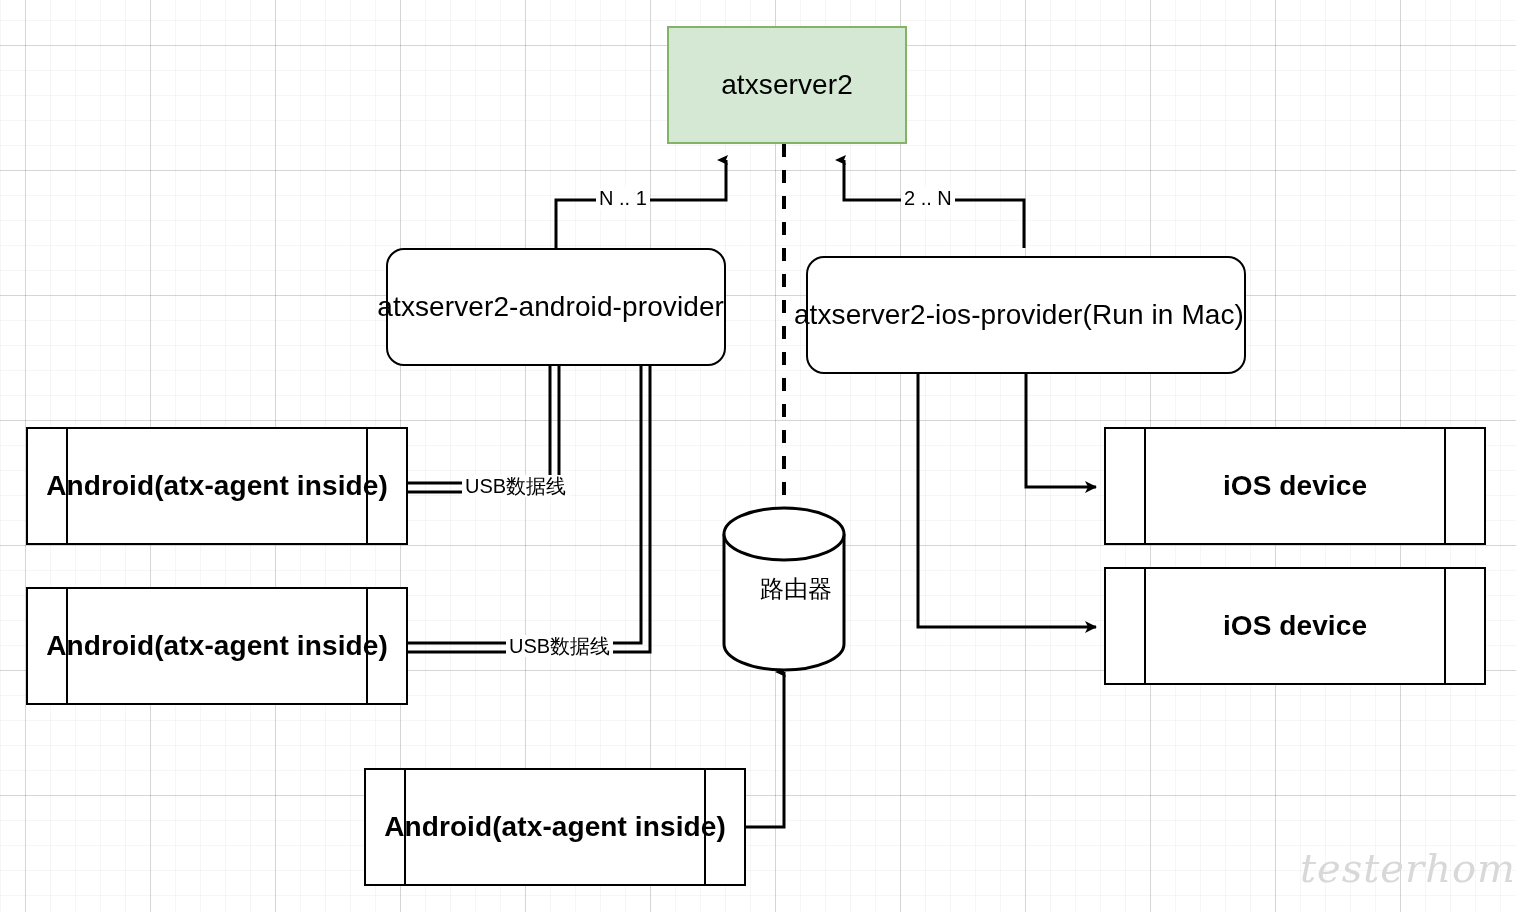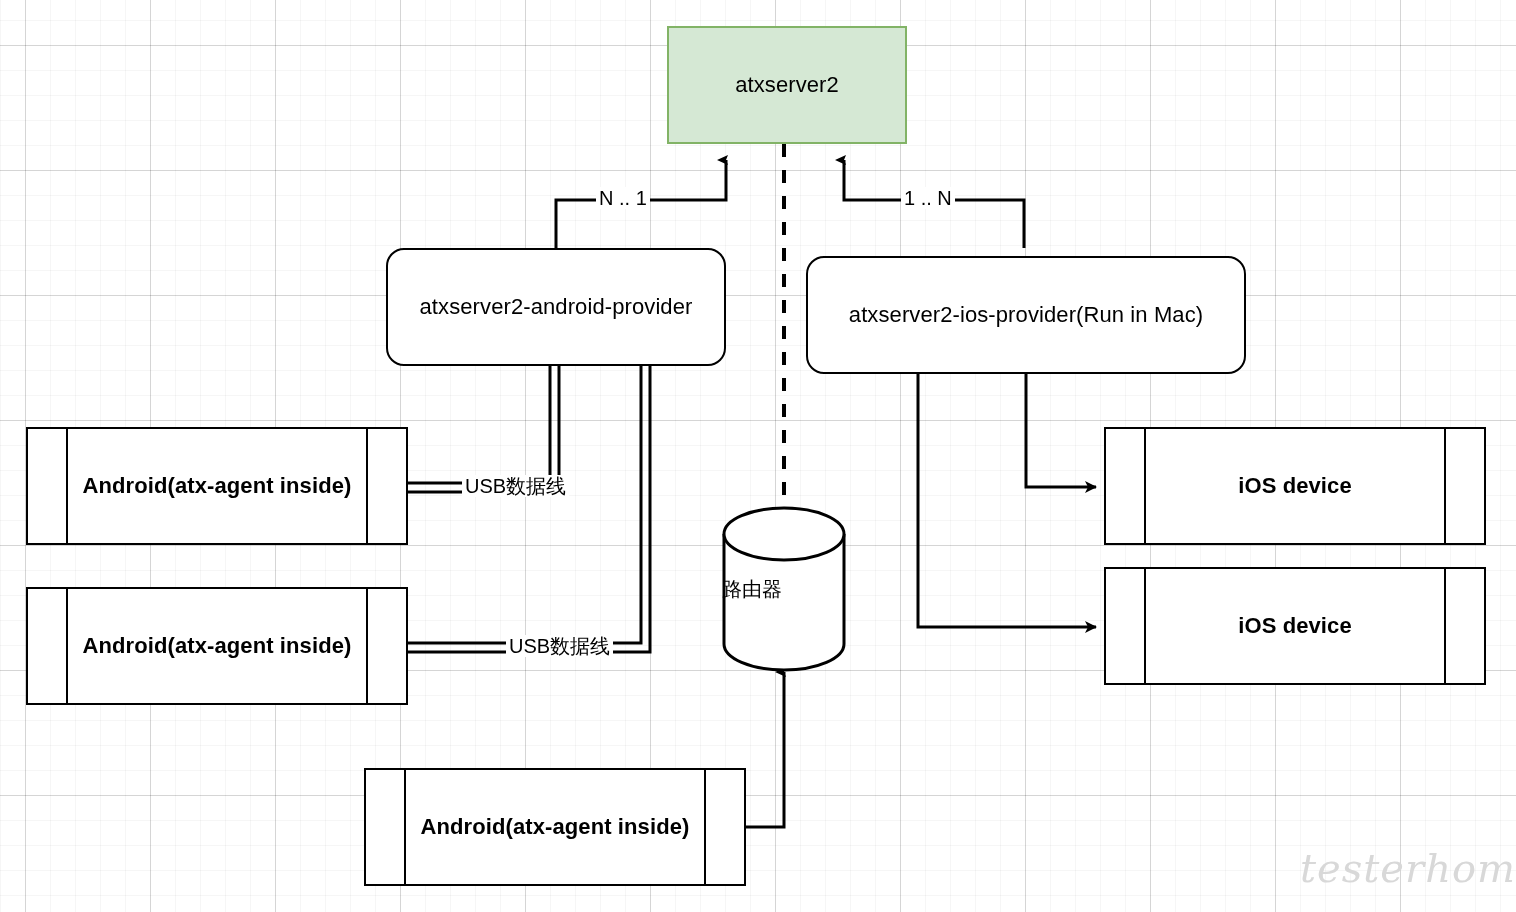--- a/index.html
+++ b/index.html
@@ -39,34 +39,35 @@
   .node {
     position: absolute;
     display: flex;
     align-items: center;
     justify-content: center;
     background: #ffffff;
     color: #000000;
     text-align: center;
   }
   .node-label {
-    font-size: 22px;
+    font-size: 28px;
     line-height: 1.2;
     letter-spacing: 0.1px;
     white-space: nowrap;
   }
   
   .server-box {
     border: 2px solid #82b366;
     background: #d5e8d4;
   }
   
   .provider-box {
     border: 2px solid #000000;
     border-radius: 18px;
+    justify-content: flex-end;
   }
   
   .process-box {
     border: 2px solid #000000;
     font-weight: bold;
   }
   .process-box::before,
   .process-box::after {
     content: "";
     position: absolute;
@@ -81,22 +82,22 @@
   
   .cylinder {
     position: absolute;
   }
   .cylinder .cyl-label {
     position: absolute;
     left: 0;
     right: 14px;
     top: 50%;
     transform: translateY(-50%);
-    text-align: left;
-    font-size: 20px;
+    text-align: right;
+    font-size: 24px;
     color: #000;
     white-space: nowrap;
   }
 
   
   .edge-label {
     position: absolute;
     font-size: 20px;
     color: #000000;
     background: #ffffff;
@@ -202,21 +203,21 @@
   <div class="node process-box" style="left:1104px; top:427px; width:382px; height:118px;">
     <span class="node-label">iOS device</span>
   </div>
 
   <div class="node process-box" style="left:1104px; top:567px; width:382px; height:118px;">
     <span class="node-label">iOS device</span>
   </div>
 
   <div class="edge-label" style="left:596px; top:187px;">N .. 1</div>
 
-  <div class="edge-label" style="left:901px; top:187px;">1 .. N</div>
+  <div class="edge-label" style="left:901px; top:187px;">2 .. N</div>
 
   <div class="edge-label" style="left:462px; top:475px;">USB数据线</div>
 
   <div class="edge-label" style="left:506px; top:635px;">USB数据线</div>
 
   <div class="watermark" style="left:1300px; top:845px;">testerhome.com</div>
 
 </div>
 
 </body></html>

